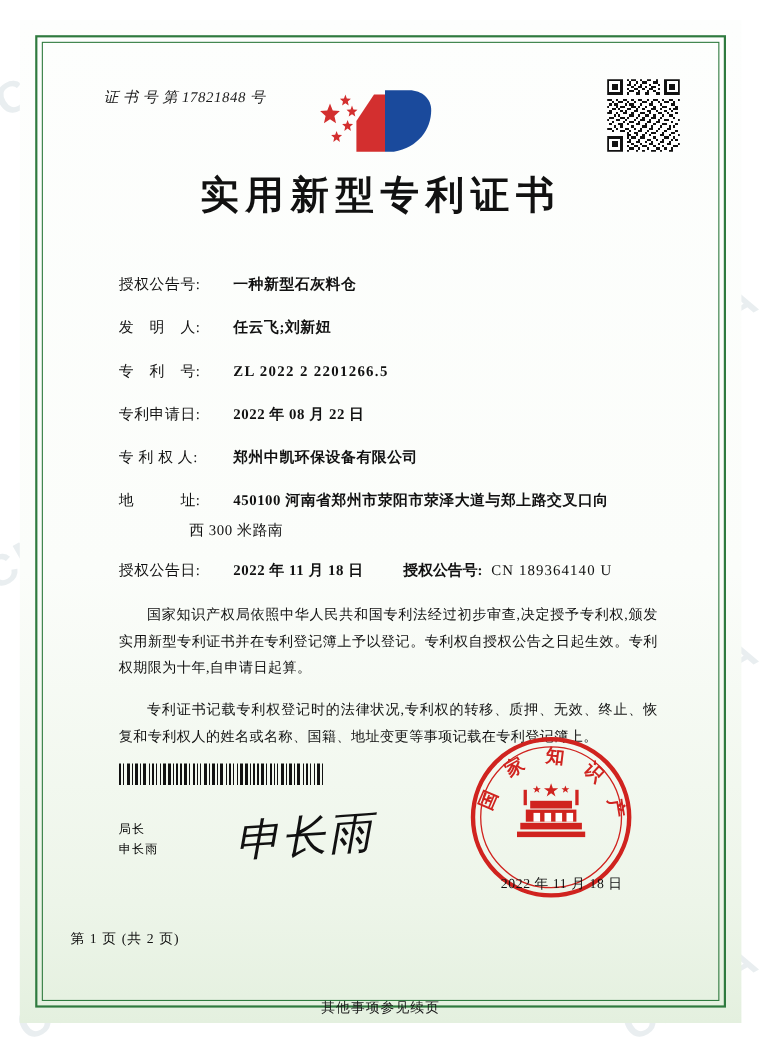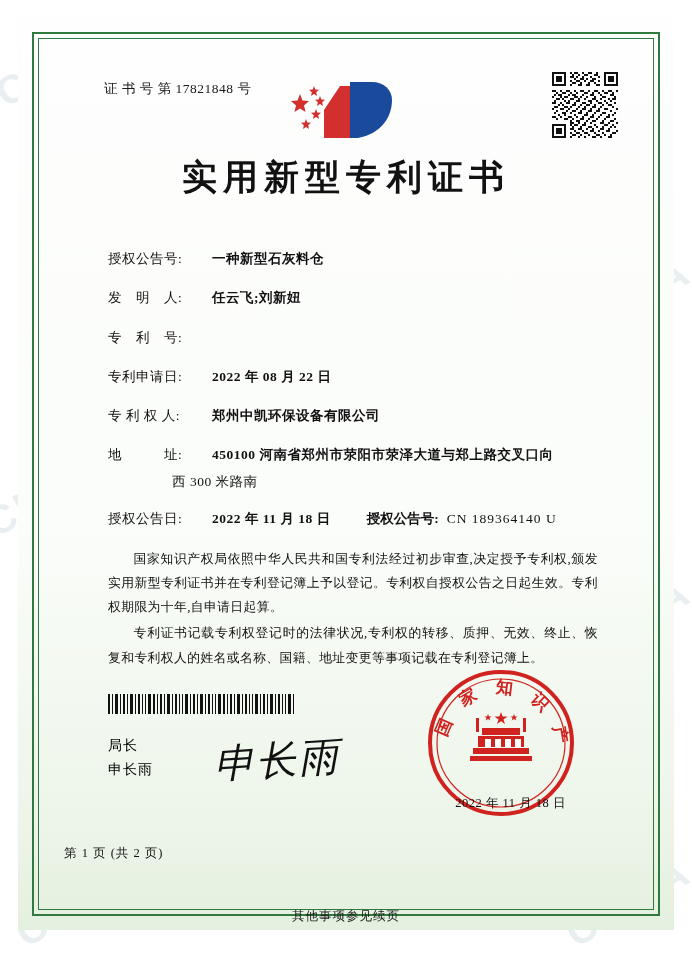--- a/index.html
+++ b/index.html
@@ -65,21 +65,22 @@
     top: 44px;
     right: 46px;
     bottom: 44px;
   }
   .cert-no {
     font-family: "Liberation Serif", serif;
     font-size: 13.5px;
     color: #1a1a1a;
     letter-spacing: 0.5px;
     margin-top: 18px;
-    margin-left: 40px;
+    margin-left: 30px;
+    font-style: italic;
   }
   .qr {
     position: absolute;
     right: 10px;
     top: 10px;
     width: 66px;
     height: 66px;
     background: #ffffff;
   }
   .logo-wrap {
@@ -144,34 +145,34 @@
   .para {
     margin-left: 44px;
     margin-right: 30px;
     font-size: 12.8px;
     line-height: 1.9;
     color: #111111;
     text-align: justify;
     text-indent: 2em;
     letter-spacing: 0.4px;
   }
-  .para.second { margin-top: 2px; }
+  .para.second { margin-top: 14px; }
 
   .barcode {
     position: absolute;
     left: 44px;
     bottom: 172px;
     width: 186px;
     height: 20px;
   }
   .sig-block {
     position: absolute;
     left: 44px;
     bottom: 104px;
-    font-size: 14px;
+    font-size: 11px;
     line-height: 1.7;
     letter-spacing: 1px;
   }
   .handwriting {
     position: absolute;
     left: 150px;
     bottom: 98px;
     font-family: "Liberation Serif", serif;
     font-size: 40px;
     font-style: italic;
@@ -493,20 +494,21 @@
           <span class="field-value">一种新型石灰料仓</span>
         </div>
 
         <div class="field-row">
           <span class="field-label">发　明　人:</span>
           <span class="field-value">任云飞;刘新妞</span>
         </div>
 
         <div class="field-row">
           <span class="field-label">专　利　号:</span>
+          <span class="field-value mono">ZL 2022 2 2201266.5</span>
         </div>
 
         <div class="field-row">
           <span class="field-label">专利申请日:</span>
           <span class="field-value">2022 年 08 月 22 日</span>
         </div>
 
         <div class="field-row">
           <span class="field-label">专 利 权 人:</span>
           <span class="field-value">郑州中凯环保设备有限公司</span>

